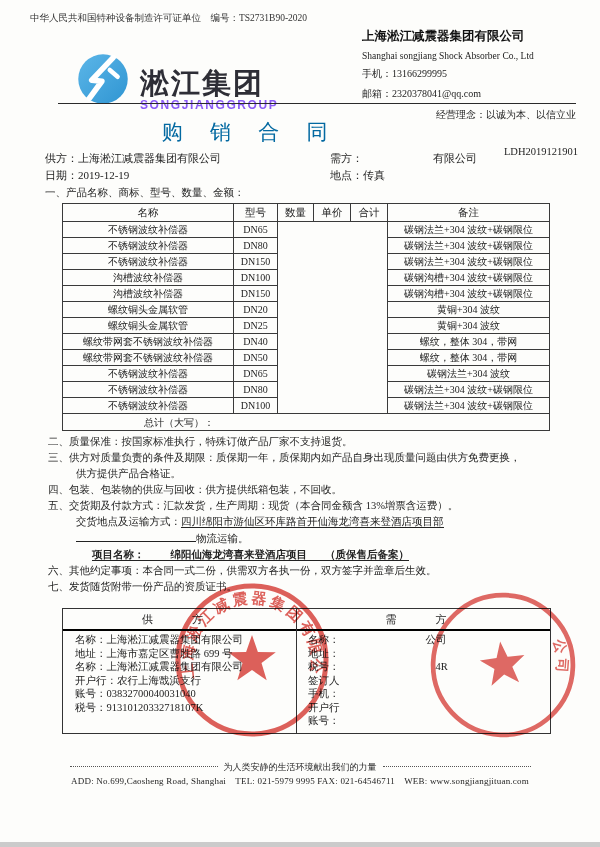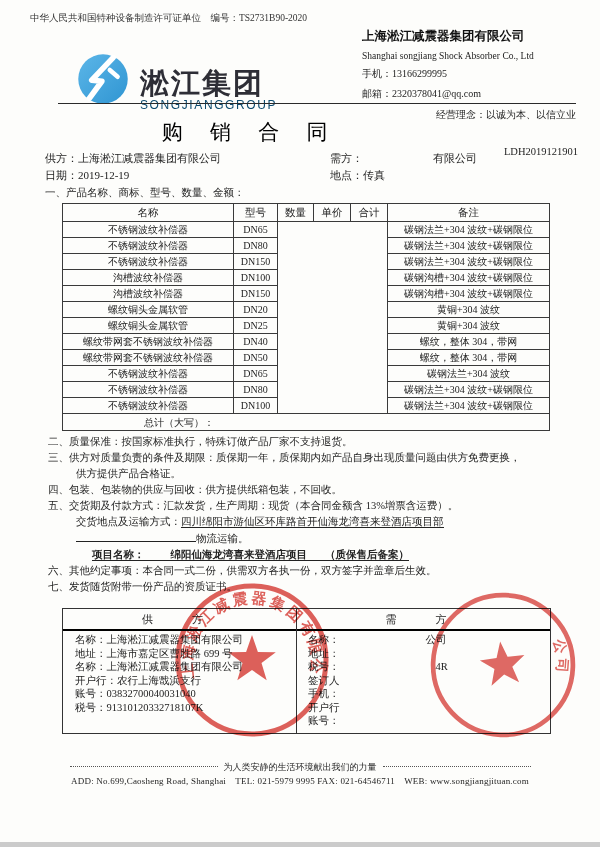--- a/index.html
+++ b/index.html
@@ -5,29 +5,29 @@
   html,body{margin:0;padding:0;}
   body{width:600px;height:847px;position:relative;background:#fdfdfb;overflow:hidden;
        font-family:"Liberation Serif","DejaVu Serif",serif;color:#232323;}
   .abs{position:absolute;}
   
   #license{top:12px;left:30px;font-size:9.5px;color:#333;}
   #logo{top:46px;left:76px;display:flex;align-items:center;}
   #logo svg{display:block;}
   #logo-txt{margin-left:10px;margin-top:22px;}
   #logo-cn{font-size:29px;font-weight:bold;color:#2e2e36;letter-spacing:2px;line-height:30px;font-family:"Liberation Sans",sans-serif;}
-  #logo-en{font-size:12px;font-weight:normal;color:#0c4a6e;letter-spacing:1.6px;font-family:"Liberation Sans",sans-serif;}
+  #logo-en{font-size:12px;font-weight:bold;color:#8b5cf6;letter-spacing:1.6px;font-family:"Liberation Sans",sans-serif;}
   #co-block{top:28px;left:362px;}
   #co-name{font-size:12.5px;font-weight:bold;color:#111;}
   #co-en{font-size:9.5px;margin-top:6px;color:#222;}
   .co-line{font-size:10px;margin-top:6px;color:#222;}
   #hr-head{top:103px;left:58px;width:518px;height:0;border-top:1.6px solid #2a2a2a;}
   #motto{top:108px;left:0;width:576px;text-align:right;font-size:10px;}
   
-  #title{top:118px;left:0;width:500px;text-align:center;font-size:21px;letter-spacing:11px;color:#000000;}
+  #title{top:118px;left:0;width:500px;text-align:center;font-size:21px;letter-spacing:11px;color:#0369a1;}
   #contract-no{top:146px;left:0;width:578px;text-align:right;font-size:10.5px;}
   .meta-row{left:45px;width:530px;font-size:11px;}
   #meta1{top:151px;} #meta2{top:168px;}
   .meta-buyer{position:absolute;left:285px;}
   .meta-buyer .val{margin-left:70px;}
   #sec1{top:186px;left:45px;font-size:10.5px;}
   
   #ptable{top:203px;left:62px;width:487px;border-collapse:collapse;table-layout:fixed;}
   #ptable td{border:1px solid #3a3a3a;font-size:10px;text-align:center;padding:0;height:15px;line-height:15px;overflow:hidden;white-space:nowrap;}
   #ptable tr.hd td{height:17px;line-height:17px;font-size:10.5px;}

